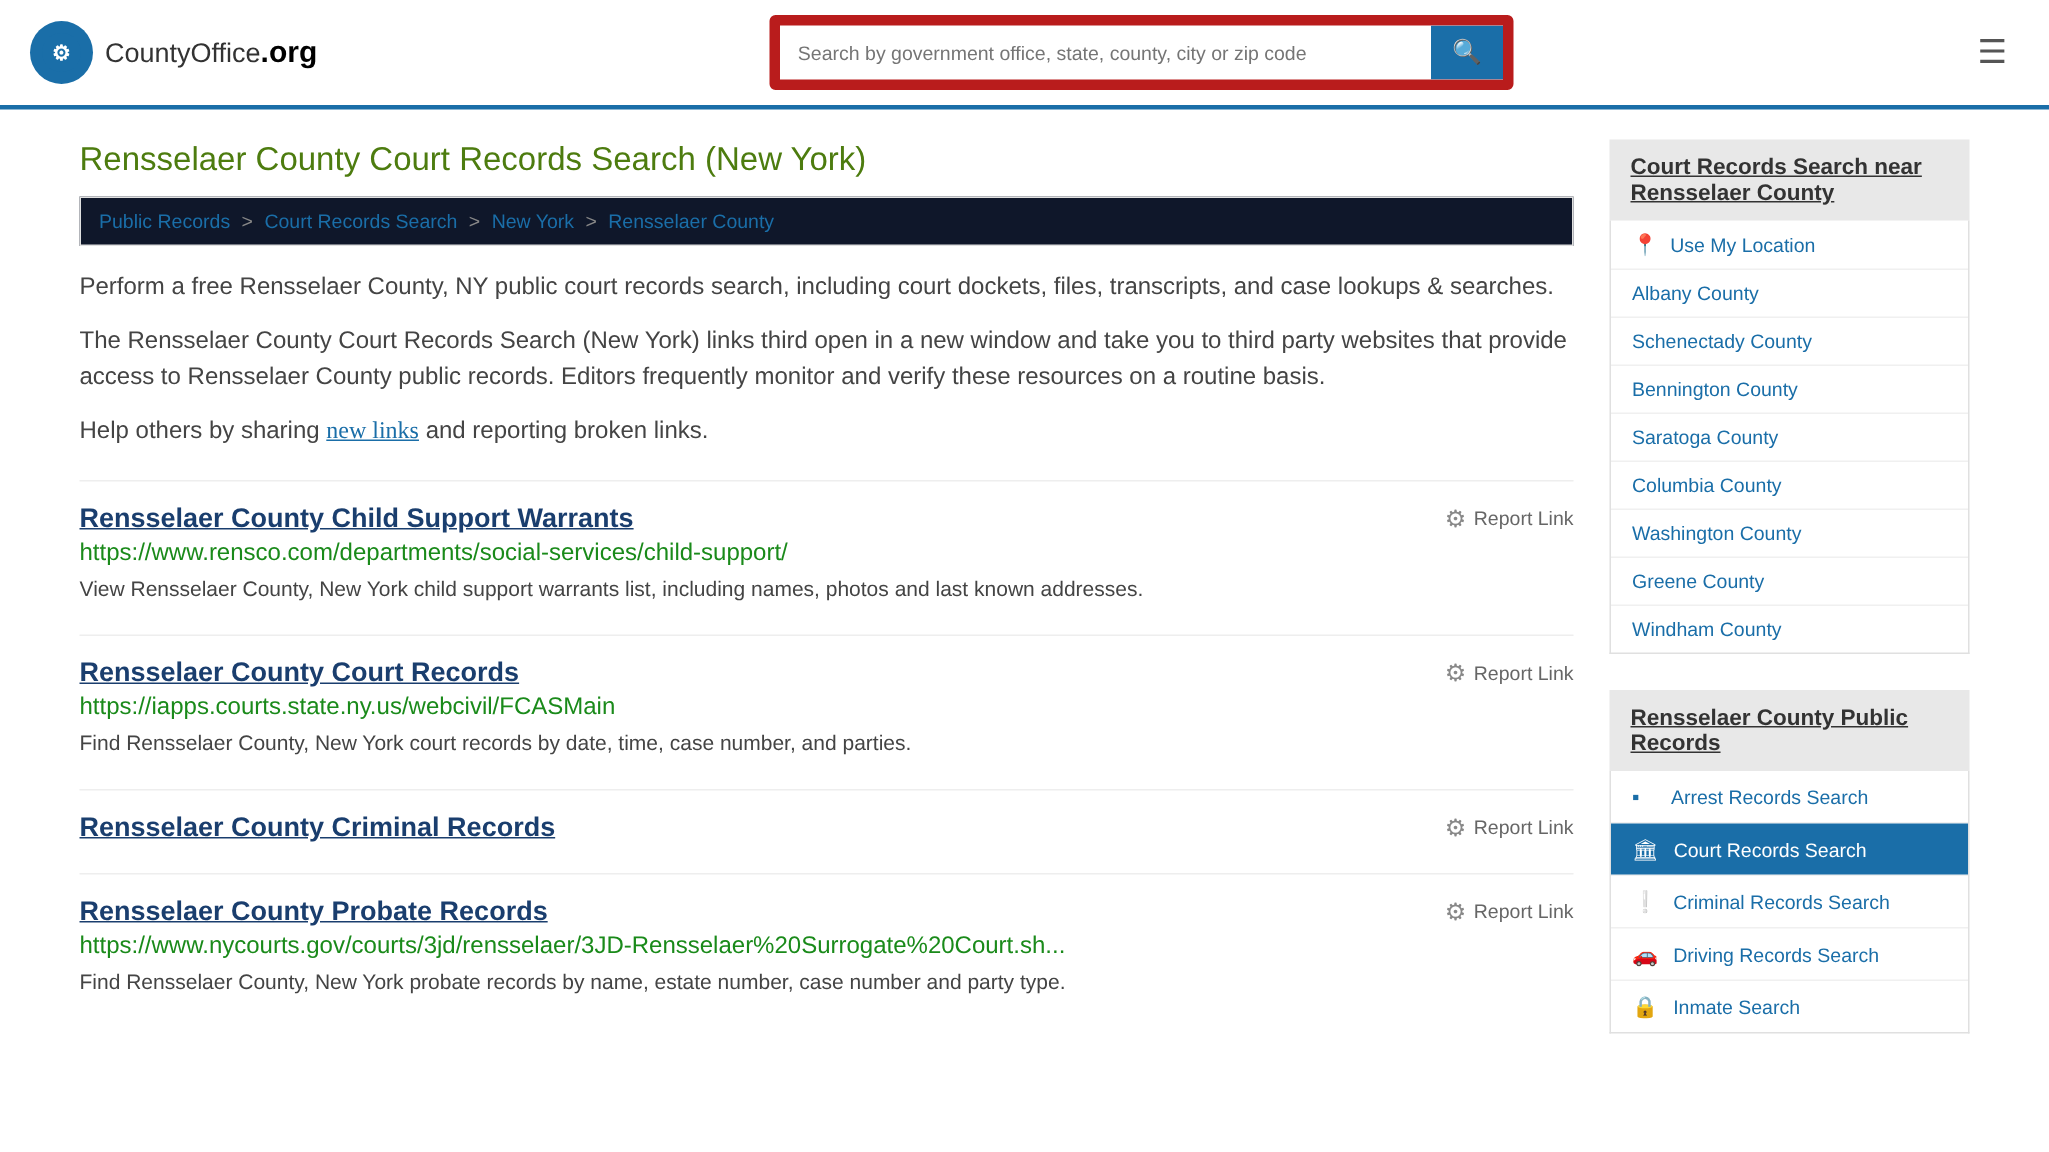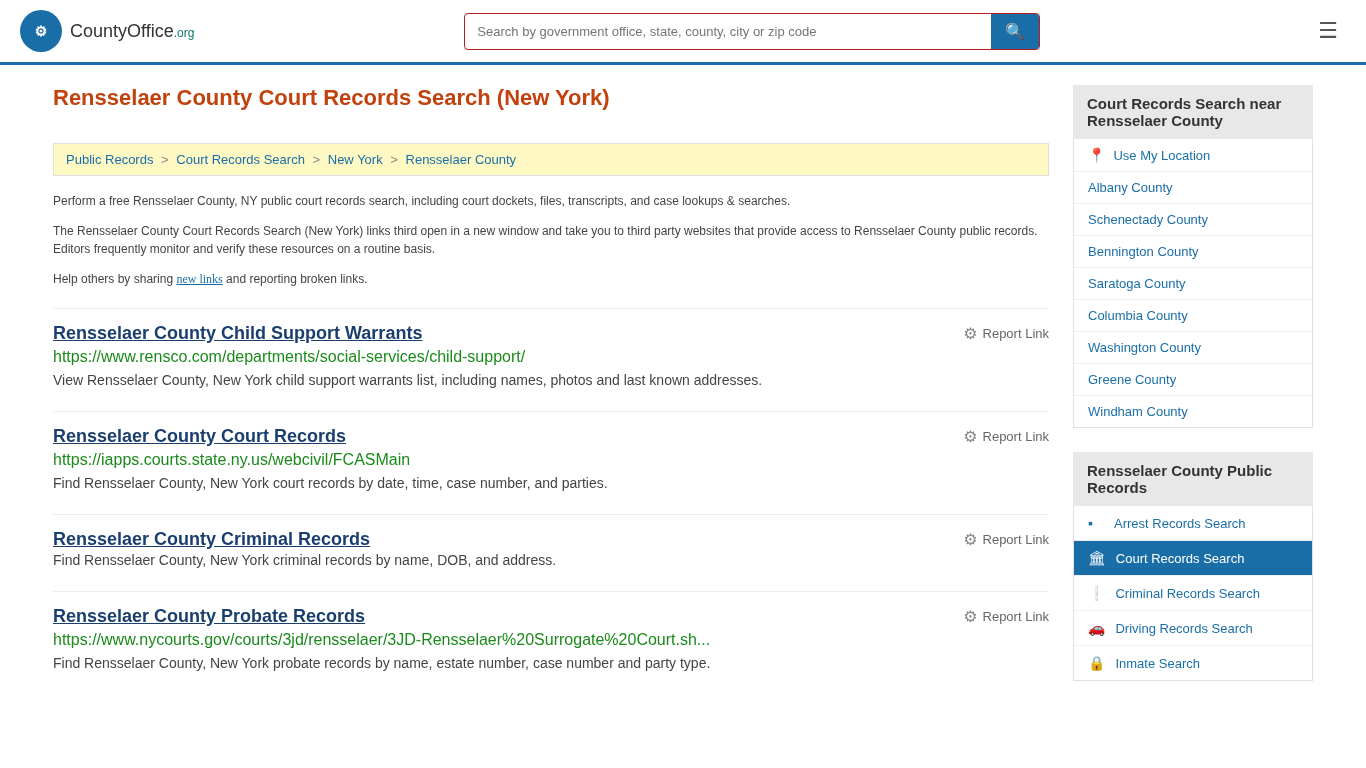--- a/index.html
+++ b/index.html
@@ -32,24 +32,24 @@
     }
     #logo-text {
       font-size: 18px;
       font-weight: bold;
       color: #1a6ea8;
     }
     #logo-text span { color: #333; font-weight: normal; }
     #search-bar {
       display: flex;
       align-items: center;
-      border: 1px solid #b91c1c;
+      border: 7px solid #b91c1c;
       border-radius: 4px;
       overflow: hidden;
-      width: 576px;
+      width: 496px;
     }
     #search-bar input {
       flex: 1;
       padding: 8px 12px;
       border: none;
       outline: none;
       font-size: 13px;
       color: #888;
     }
     #search-btn {
@@ -77,38 +77,38 @@
       display: flex;
       gap: 24px;
     }
 
     
     #content {
       flex: 1;
     }
     #page-title {
       font-size: 22px;
-      font-weight: bold;
-      color: #c2410c;
-      margin-bottom: 32px;
+      font-weight: normal;
+      color: #4d7c0f;
+      margin-bottom: 12px;
     }
     #breadcrumb {
-      background: #fef9c3;
+      background: #0f172a;
       border: 1px solid #e0e0e0;
       padding: 8px 12px;
       margin-bottom: 16px;
       font-size: 13px;
       color: #555;
     }
     #breadcrumb a { color: #1a6ea8; text-decoration: none; }
     #breadcrumb span { color: #888; margin: 0 4px; }
 
     #description p {
       margin-bottom: 12px;
-      font-size: 12px;
+      font-size: 16px;
       line-height: 1.5;
       color: #444;
     }
     #description a { color: #1a6ea8; text-decoration: underline; font-family: Liberation Serif, serif; }
 
     
     .result-item {
       margin-top: 20px;
       border-top: 1px solid #eee;
       padding-top: 14px;
@@ -154,20 +154,21 @@
     .sidebar-section {
       margin-bottom: 24px;
     }
     .sidebar-header {
       background: #e8e8e8;
       padding: 10px 14px;
       font-size: 15px;
       font-weight: bold;
       color: #333;
       margin-bottom: 0;
+      text-decoration: underline;
     }
     .sidebar-links {
       border: 1px solid #e0e0e0;
       border-top: none;
     }
     .sidebar-link-item {
       display: flex;
       align-items: center;
       gap: 8px;
       padding: 8px 14px;
@@ -216,21 +217,21 @@
 
 <div id="header">
   <div id="logo-area">
     <div id="logo-circle">
       <svg width="26" height="26" viewBox="0 0 26 26" fill="none">
         <circle cx="13" cy="13" r="13" fill="#1a6ea8"></circle>
         <text x="13" y="18" text-anchor="middle" fill="white" font-size="14" font-weight="bold">⚙</text>
       </svg>
     </div>
     <div id="logo-text">
-      <span>CountyOffice</span><span style="color:#0f766e;font-weight:normal;font-size:12px;">.org</span>
+      <span>CountyOffice</span><span style="color:#000000;font-weight:bold;font-size:20px;">.org</span>
     </div>
   </div>
 
   <div id="search-bar">
     <input type="text" placeholder="Search by government office, state, county, city or zip code" style="">
     <button id="search-btn">🔍</button>
   </div>
 
   <button id="menu-btn">☰</button>
 </div>
@@ -284,21 +285,20 @@
     </div>
 
     <div class="result-item">
       <div class="result-header">
         <a class="result-title" href="#">Rensselaer County Criminal Records</a>
         <div class="report-link">
           <span class="report-icon">⚙</span>
           <span>Report Link</span>
         </div>
       </div>
-      <div class="result-desc">Find Rensselaer County, New York criminal records by name, DOB, and address.</div>
     </div>
 
     <div class="result-item">
       <div class="result-header">
         <a class="result-title" href="#">Rensselaer County Probate Records</a>
         <div class="report-link">
           <span class="report-icon">⚙</span>
           <span>Report Link</span>
         </div>
       </div>

